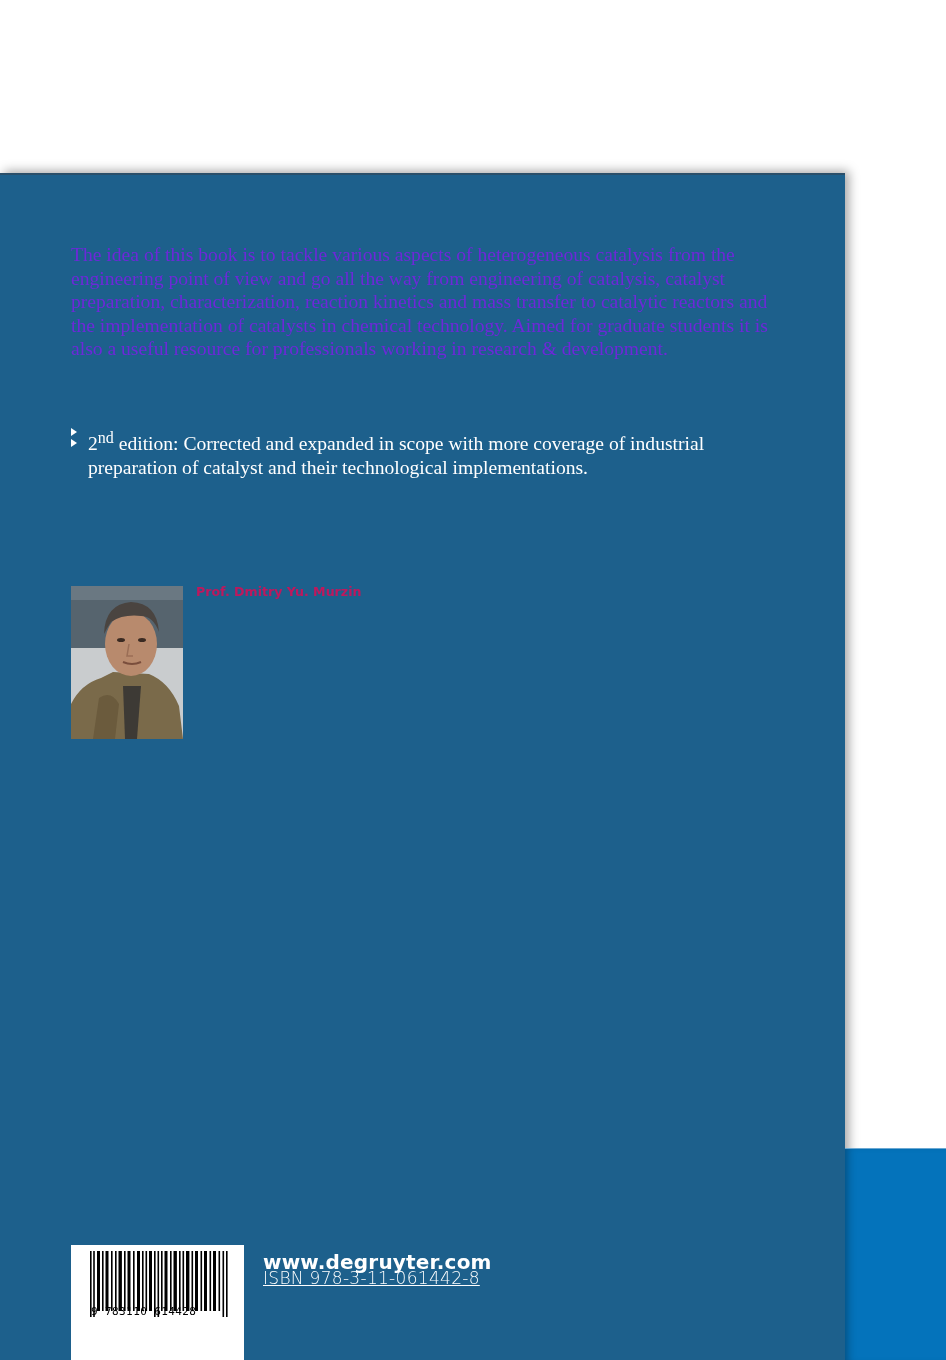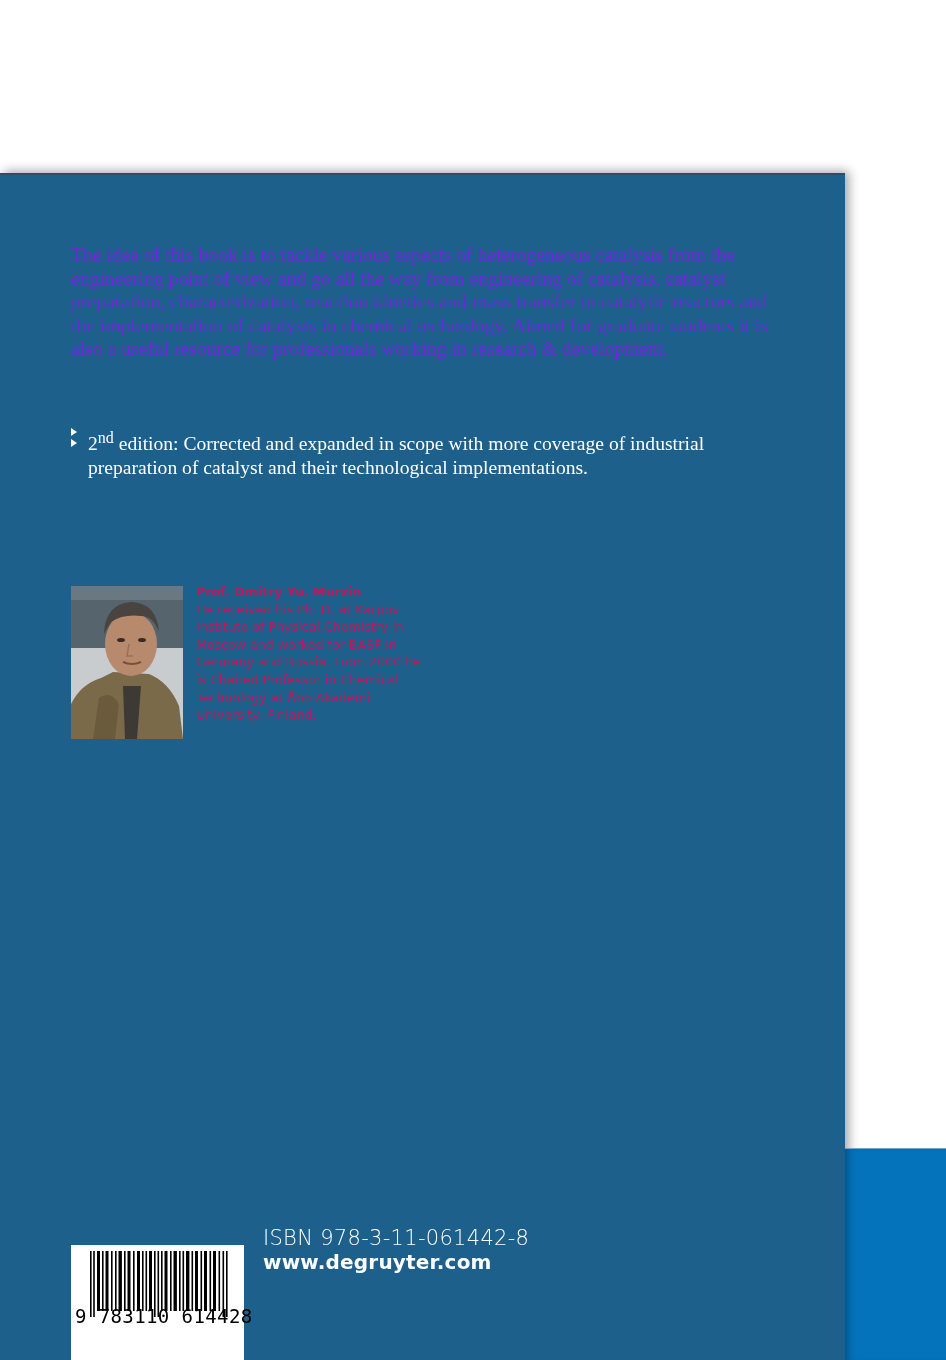--- a/index.html
+++ b/index.html
@@ -52,33 +52,33 @@
   .author .name { font-weight:bold; display:block; }
   .barcode-box {
     position:absolute; left:71px; top:1245px; width:173px; height:115px;
     background:#ffffff;
   }
   .barcode-bars {
     position:absolute; left:19px; top:6px; width:138px; height:66px;
   }
   .barcode-digits {
     position:absolute; left:0; top:60px; width:173px;
-    font-family:"DejaVu Sans Mono", monospace; font-size:19px;
-    color:#000; letter-spacing:0.4px; padding-left:4px; box-sizing:border-box;
+    font-family:"DejaVu Sans Mono", monospace; font-size:11px;
+    color:#000; letter-spacing:0.4px; padding-left:20px; box-sizing:border-box;
     white-space:pre;
   }
   .web {
     position:absolute; left:263px; top:1242px;
     color:#ffffff; font-family:"DejaVu Sans", sans-serif;
     font-weight:bold; font-size:20px; letter-spacing:0.2px;margin-top:8px;
   }
   .isbn {
-    position:absolute; left:263px; top:1226px;
+    position:absolute; left:263px; top:1268px;
     color:#ffffff; font-family:"DejaVu Sans", sans-serif;
-    font-size:21px; font-weight:300; letter-spacing:0.3px;
+    font-size:17px; font-weight:300; letter-spacing:0.3px;text-decoration:underline;
   }
 </style>
 </head>
 <body>
 
 <div class="cover">
 </div>
 
 <div class="accent-panel"></div>
 
@@ -106,21 +106,20 @@
     <path d="M33 48 Q34 18 60 16 Q86 17 88 46 Q82 30 70 30 Q52 28 40 36 Q36 42 33 48 Z" fill="#4a4440"></path>
     <ellipse cx="50" cy="54" rx="4" ry="2" fill="#3a2a22"></ellipse>
     <ellipse cx="71" cy="54" rx="4" ry="2" fill="#3a2a22"></ellipse>
     <path d="M52 76 Q61 80 70 76" stroke="#7a4e3c" stroke-width="2" fill="none"></path>
     <path d="M58 58 L56 70 L62 70" stroke="#9a6e56" stroke-width="1.5" fill="none"></path>
   </svg>
 </div>
 
 <div class="author">
   <span class="name">Prof. Dmitry Yu. Murzin</span>
-  <span>He received his Ph. D. at Karpov Institute of Physical Chemistry in Moscow and worked for BASF in Germany and Russia. From 2000 he is Chaired Professor in Chemical Technology at Åbo Akademi University, Finland.</span>
 </div>
 
 <div class="barcode-box">
   <svg class="barcode-bars" viewBox="0 0 138 66" preserveAspectRatio="none">
     <g fill="#000">
       <rect x="0" y="0" width="1.6" height="66"></rect>
       <rect x="3.2" y="0" width="1.6" height="66"></rect>
       <rect x="7" y="0" width="3" height="60"></rect>
       <rect x="12" y="0" width="1.6" height="60"></rect>
       <rect x="15.5" y="0" width="3" height="60"></rect>

